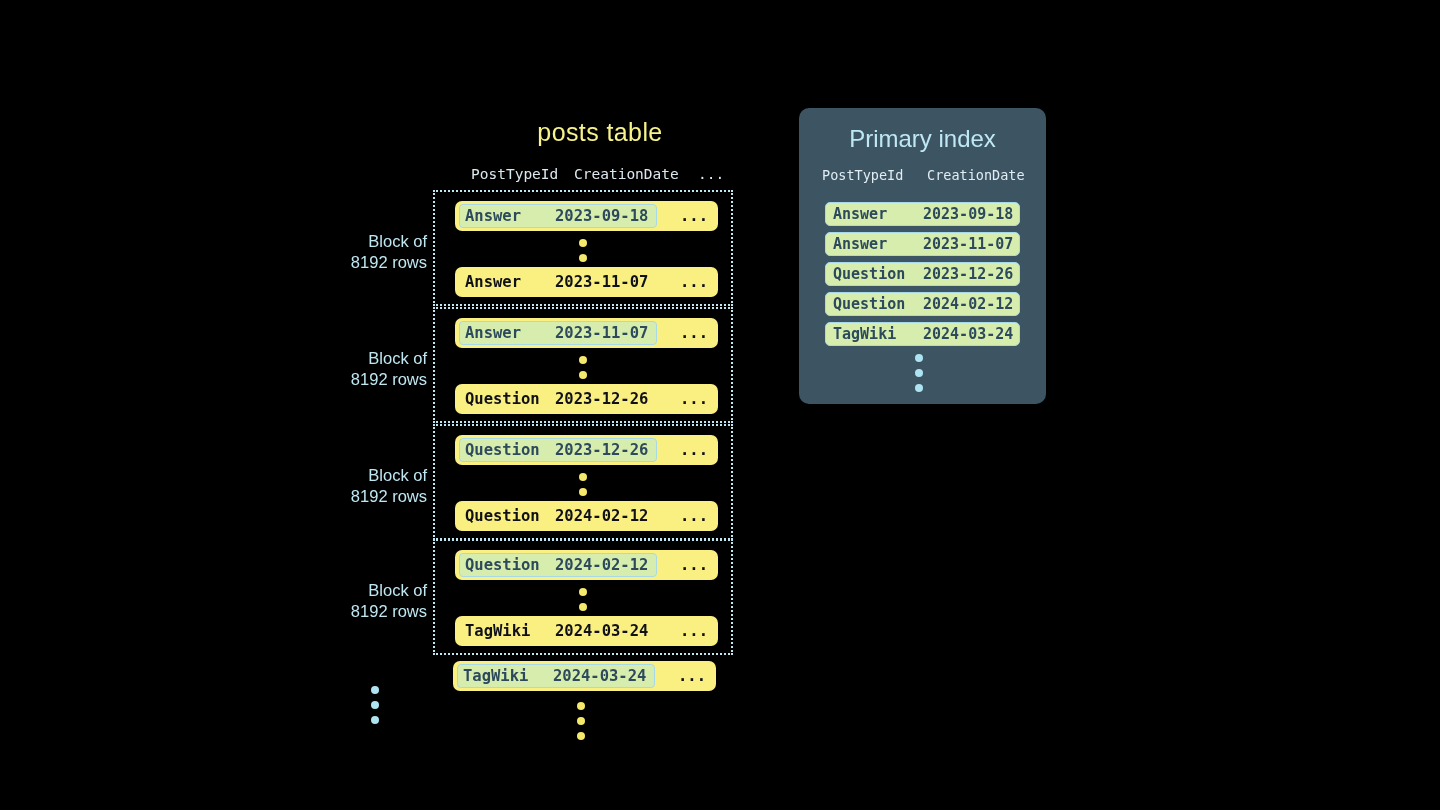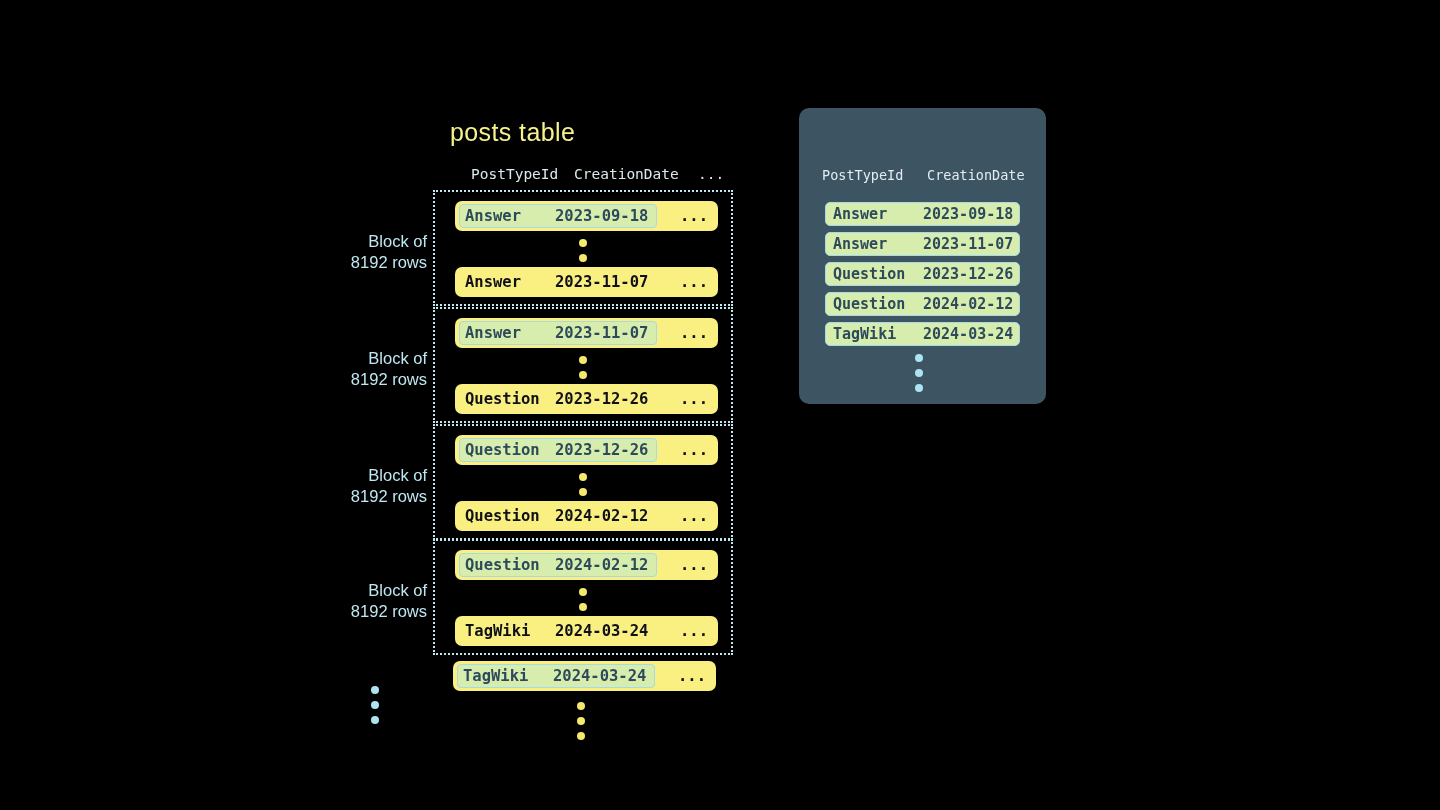--- a/index.html
+++ b/index.html
@@ -15,20 +15,21 @@
   
   #posts-table{
     position:absolute;
     left:330px; top:118px;
     width:420px;
   }
   #posts-title{
     position:absolute;
     left:120px; top:0px;
     width:300px;
+    text-align:center;
     color:#F7F28A;
     font-size:25px;
     letter-spacing:.4px;
   }
   #posts-colheaders{
     position:absolute;
     left:120px; top:48px;
     width:283px;
     height:20px;
     font-family:"DejaVu Sans Mono", monospace;
@@ -277,20 +278,21 @@
       </div>
 
     <div class="vdots cyan" style="left:41px;top:568px;">
         <i></i>
         <i></i>
         <i></i>
       </div>
   </div>
 
   <div id="primary-index">
+    <div id="pi-title">Primary index</div>
 
     <div id="pi-colheaders">
       <span class="ch-type">PostTypeId</span>
       <span class="ch-date">CreationDate</span>
     </div>
 
     <div class="irow" style="top:94px;">
       <span class="c-type">Answer</span>
       <span class="c-date">2023-09-18</span>
     </div>

